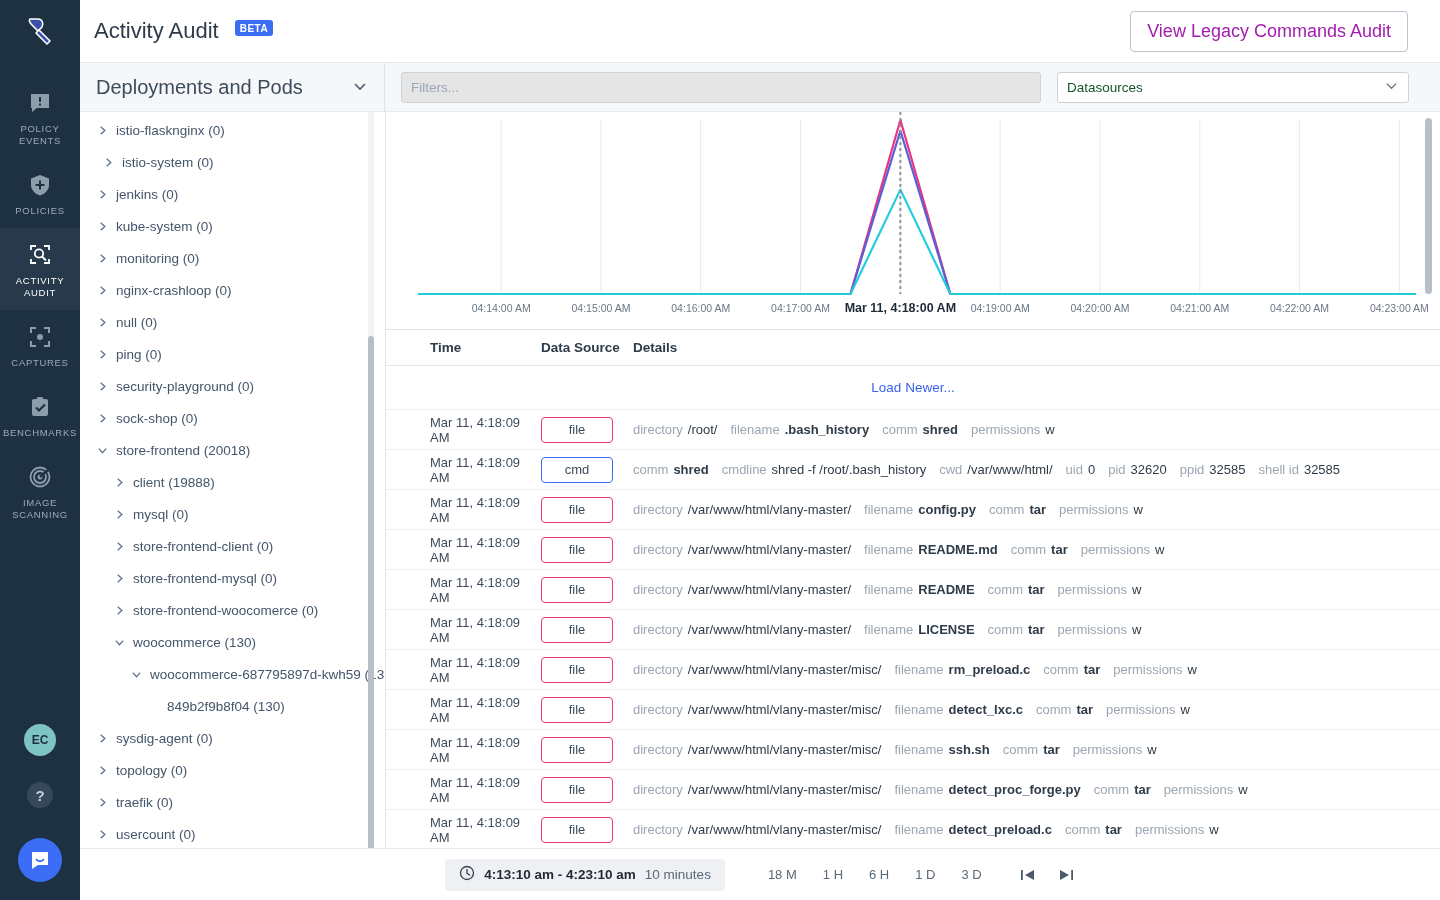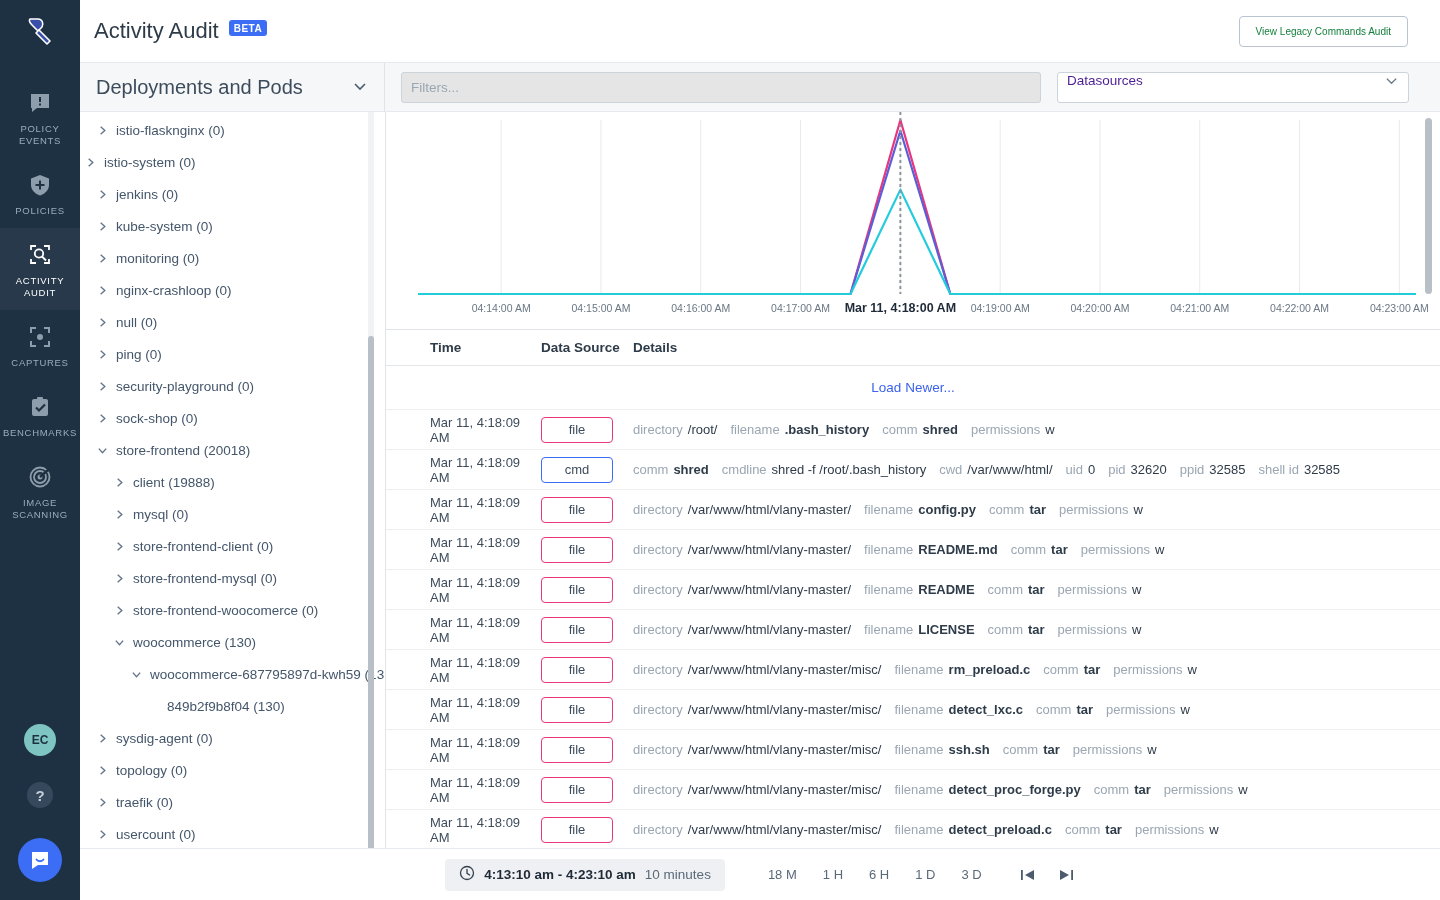--- a/index.html
+++ b/index.html
@@ -52,27 +52,27 @@
 
   
   .header {
     position: absolute; left: 80px; top: 0; width: 1360px; height: 63px;
     background: #fff; border-bottom: 1px solid #e6e9ed;
     display: flex; align-items: center; padding: 0 32px 0 14px;
   }
   .page-title { font-size: 22px; color: #2e3b49; font-weight: normal; }
   .beta-badge {
     background: #3b6ef5; color: #fff; font-size: 10px; font-weight: bold;
-    letter-spacing: .5px; padding: 3px 5px 2px; border-radius: 3px; margin-left: 10px;
+    letter-spacing: .5px; padding: 3px 5px 2px; border-radius: 3px; margin-left: 16px;
     position: relative; top: -3px;
   }
   .legacy-btn {
     margin-left: auto;
-    border: 1px solid #b9c4cf; background: #fff; color: #15803d;
-    font-size: 10px; padding: 9px 16px; border-radius: 4px;
+    border: 1px solid #b9c4cf; background: #fff; color: #a21caf;
+    font-size: 18px; padding: 9px 16px; border-radius: 4px;
     font-family: "Liberation Sans", sans-serif; cursor: pointer;
   }
 
   
   .filterbar {
     position: absolute; left: 80px; top: 63px; width: 1360px; height: 49px;
     background: #f6f7f8; border-bottom: 1px solid #e6e9ed;
     display: flex; align-items: center;
   }
   .scope-select {
@@ -84,22 +84,22 @@
   .filters-input {
     width: 640px; height: 31px; margin-left: 16px;
     border: 1px solid #ccd3da; border-radius: 3px; background: #e5e5e5;
     padding: 0 9px; font-size: 13.5px; color: #2e3b49;
     font-family: "Liberation Sans", sans-serif;
   }
   .filters-input::placeholder { color: #9aa6b2; }
   .ds-select {
     width: 352px; height: 31px; margin-left: 16px;
     border: 1px solid #ccd3da; border-radius: 3px; background: #fff;
-    display: flex; align-items: flex-start; padding: 0 9px;
-    font-size: 13.5px; color: #4c1d95; cursor: pointer;
+    display: flex; align-items: center; padding: 0 9px;
+    font-size: 13.5px; color: #14532d; cursor: pointer;
   }
   .ds-select .chev { margin-left: auto; color: #6b7a89; }
 
   
   .tree {
     position: absolute; left: 80px; top: 112px; width: 306px; height: 736px;
     background: #fff; border-right: 1px solid #e0e4e8;
     overflow: hidden;
   }
   .tree-inner { padding-top: 2px; }
@@ -317,21 +317,21 @@
   <div class="tree-track"></div>
   <div class="tree-inner" id="tree-inner">
       <div class="tree-row" style="padding-left: 14px;">
         <span class="tree-caret">
           <svg width="11" height="11" viewBox="0 0 12 12">
             <path d="M4 2 L8.5 6 L4 10" fill="none" stroke="#63758a" stroke-width="1.5"></path>
           </svg>
         </span>
         <span class="tree-lbl">istio-flasknginx (0)</span>
       </div>
-      <div class="tree-row" style="padding-left: 2px;">
+      <div class="tree-row" style="padding-left: 14px; margin-left: 6px;">
         <span class="tree-caret">
           <svg width="11" height="11" viewBox="0 0 12 12">
             <path d="M4 2 L8.5 6 L4 10" fill="none" stroke="#63758a" stroke-width="1.5"></path>
           </svg>
         </span>
         <span class="tree-lbl">istio-system (0)</span>
       </div>
       <div class="tree-row" style="padding-left: 14px;">
         <span class="tree-caret">
           <svg width="11" height="11" viewBox="0 0 12 12">

